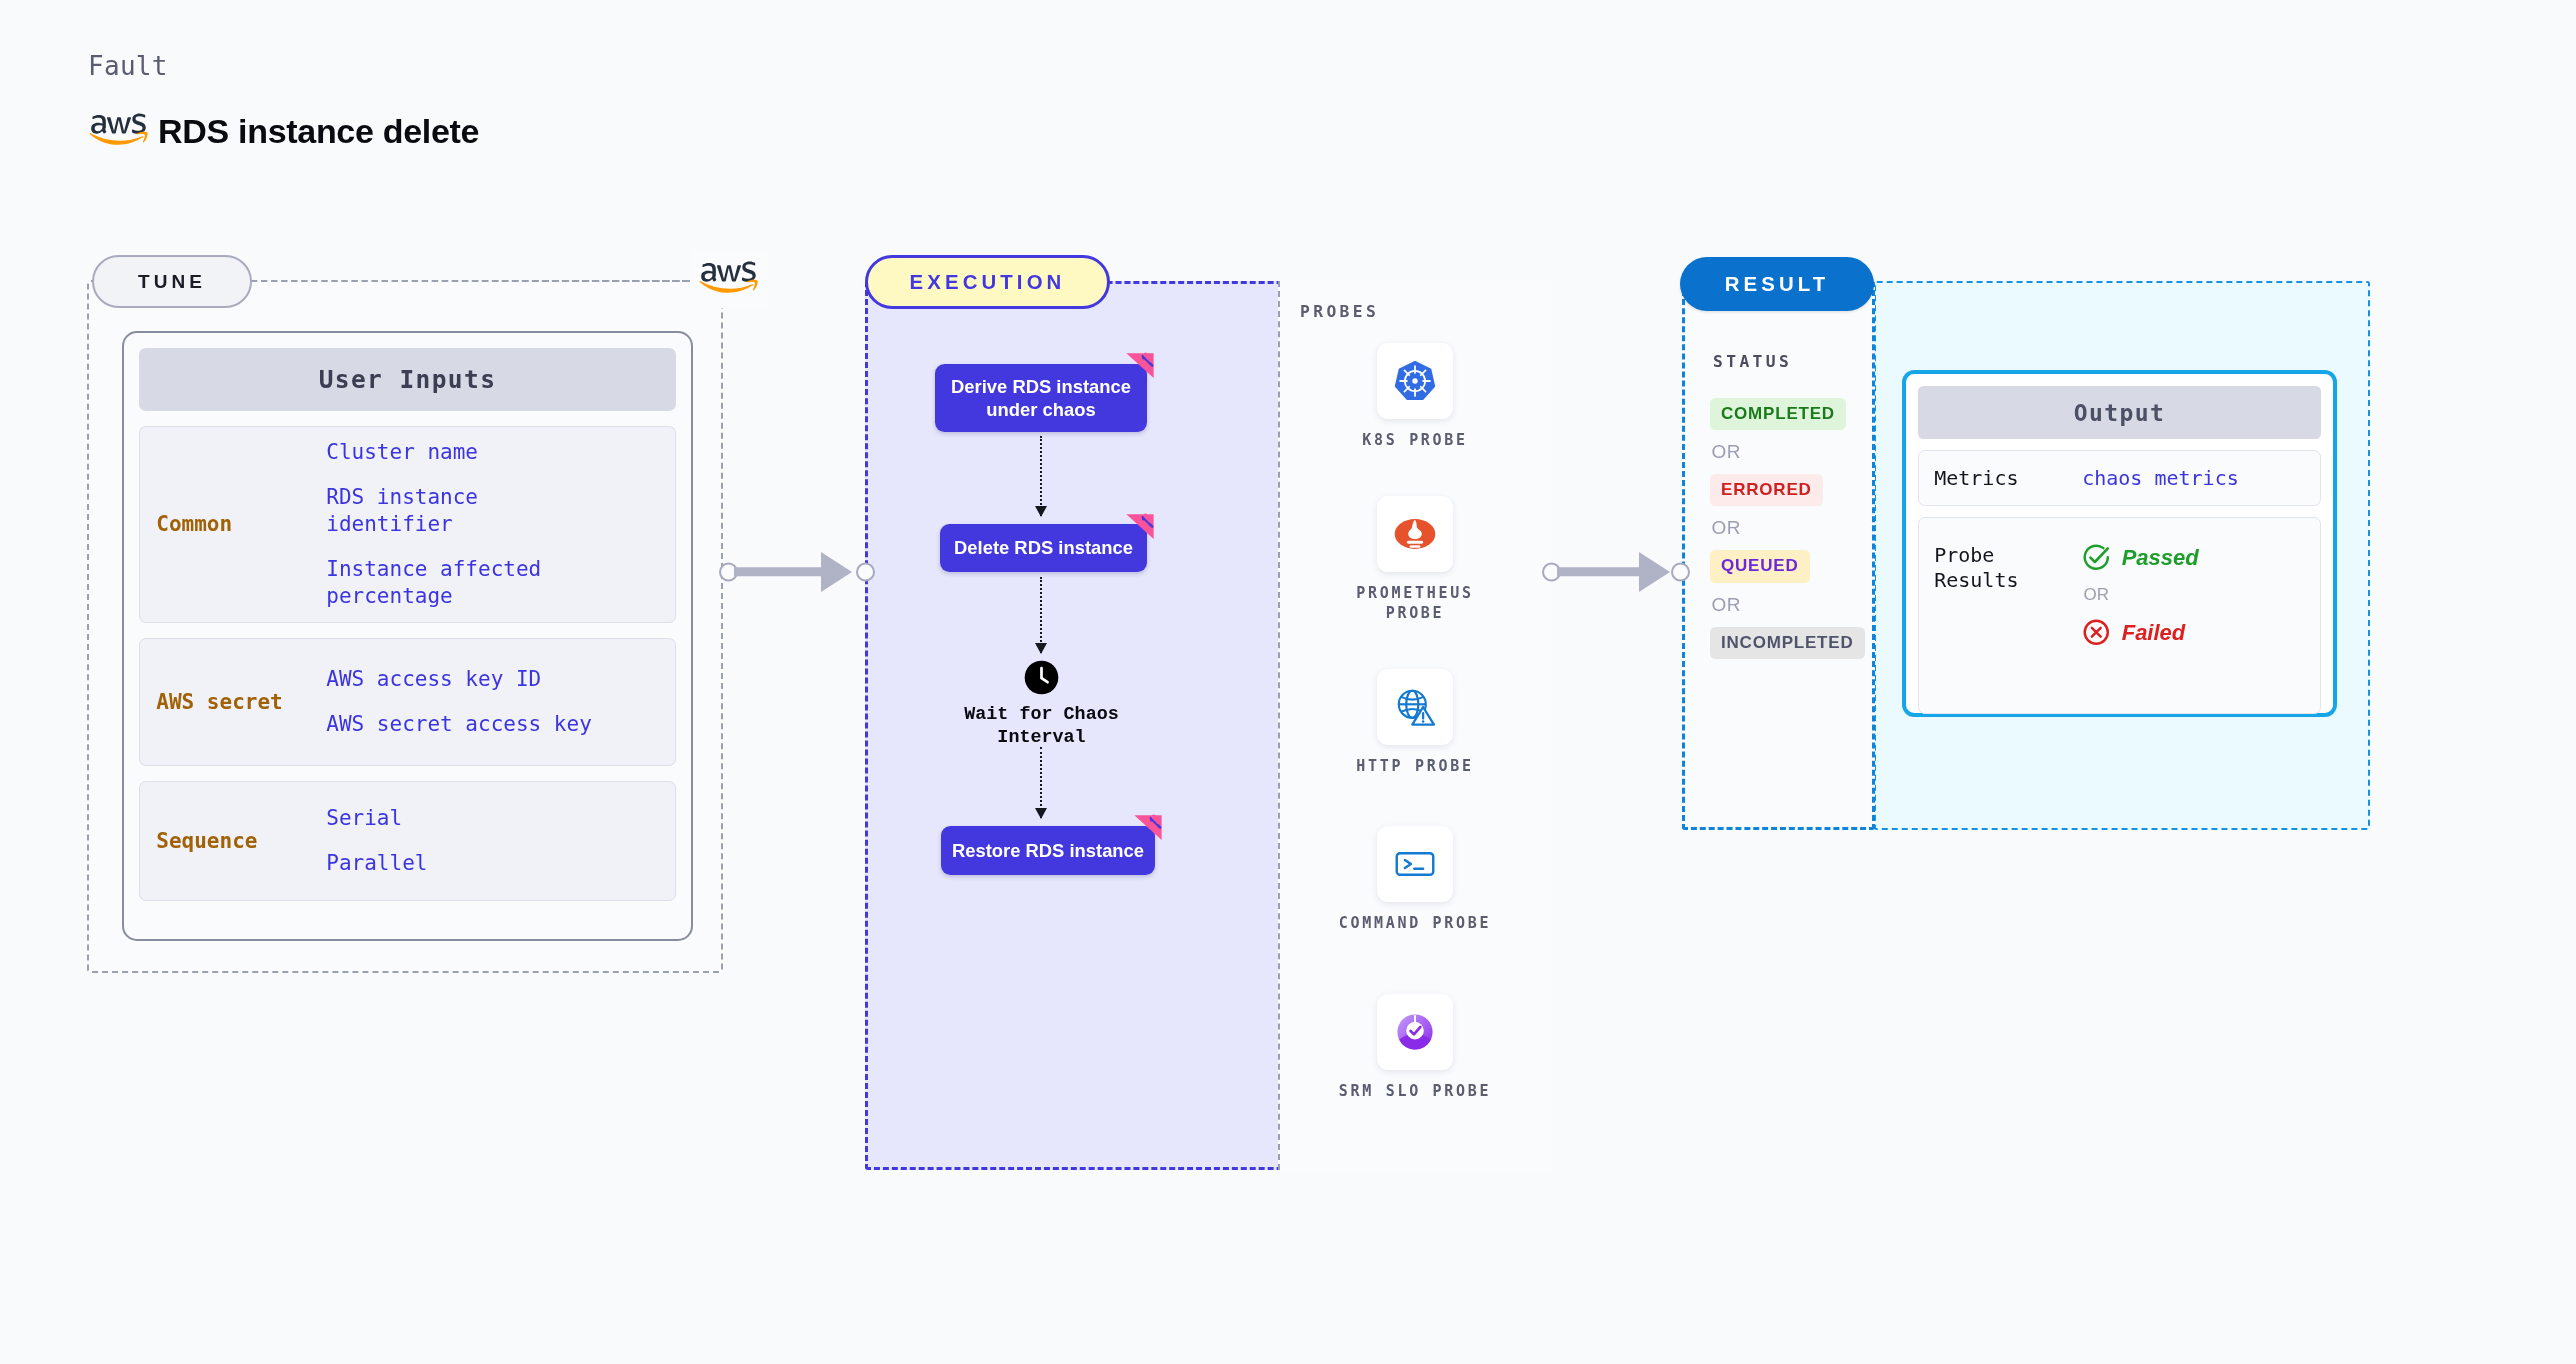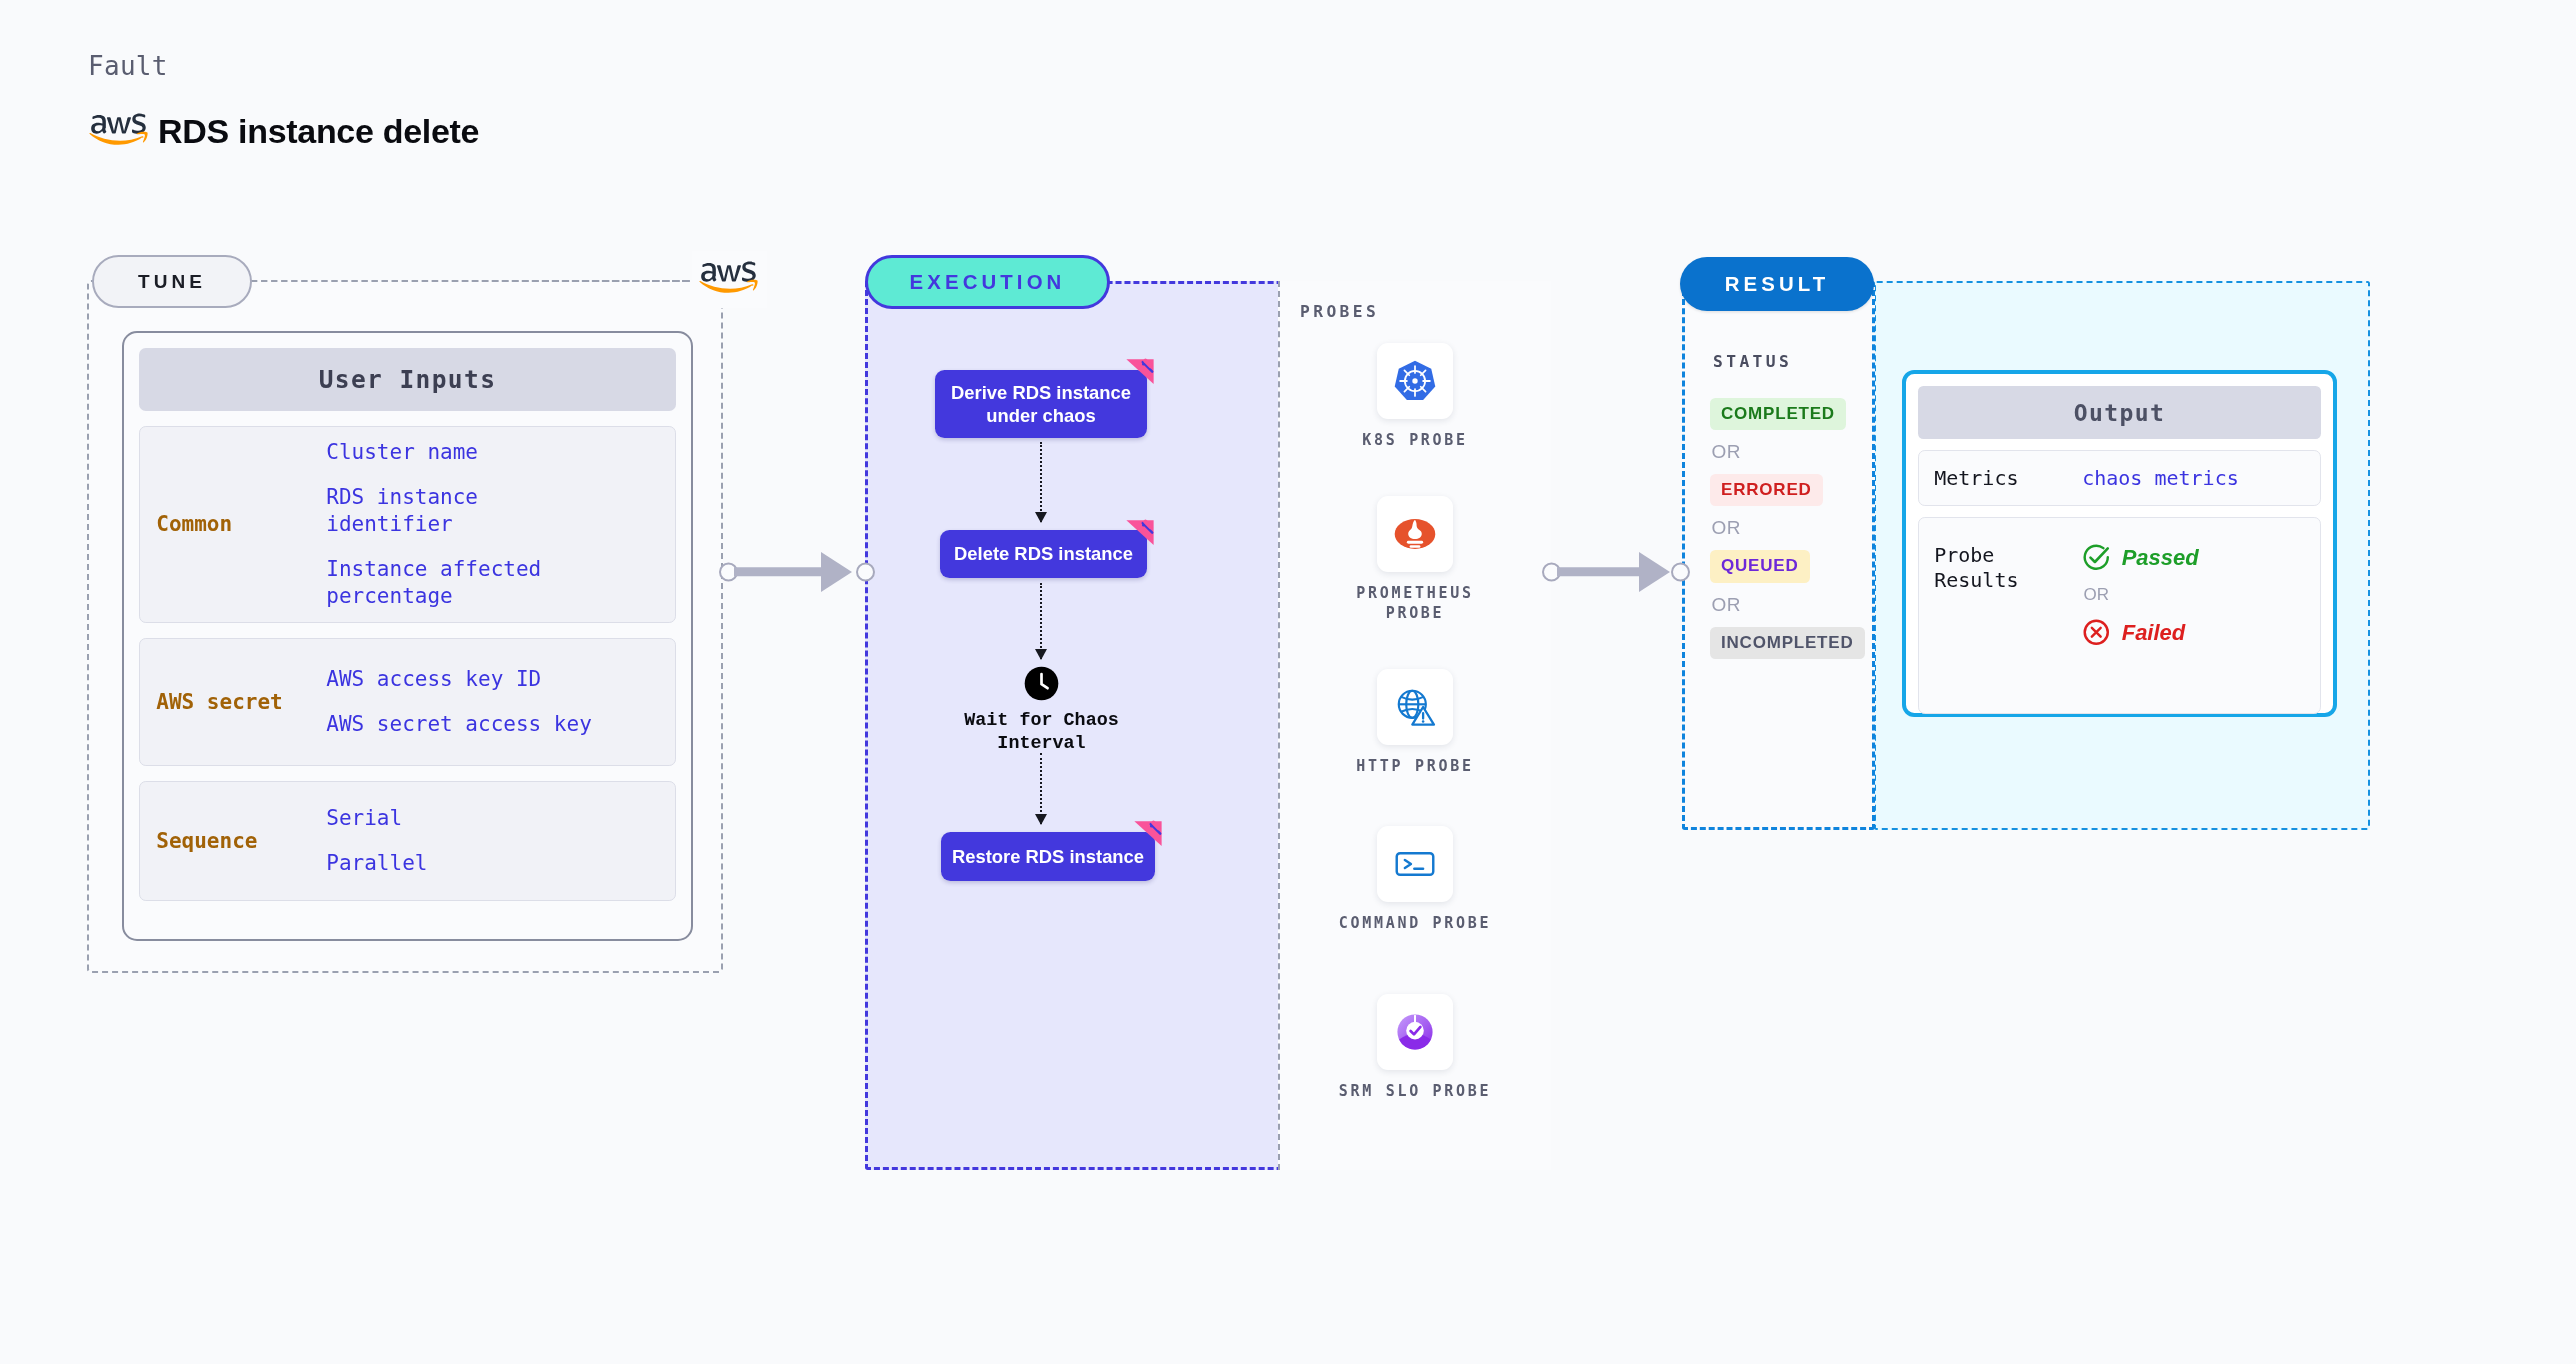--- a/index.html
+++ b/index.html
@@ -35,21 +35,21 @@
     font-weight: 700; letter-spacing: 4.1px;
     white-space: nowrap;
   }
   .pill-tune {
     left: 92px; top: 255px; width: 160px; height: 53px;
     background: #f2f3f7; border: 2.7px solid #a8abbd; color: #1b1d26;
     font-size: 19px;
   }
   .pill-exec {
     left: 865px; top: 255px; width: 245px; height: 54px;
-    background: #5eead4; border: 3.4px solid #4338dd; color: #4338dd;
+    background: #fef9c3; border: 3.4px solid #4338dd; color: #4338dd;
     font-size: 20.4px;
   }
   .pill-result {
     left: 1680px; top: 257px; width: 194px; height: 54px;
     background: #0a72cd; border: none; color: #ffffff;
     font-size: 20.4px; box-shadow: 0 1.4px 2.7px rgba(0,0,0,.10);
   }
 
   
   .frame { position: absolute; }
@@ -146,21 +146,21 @@
     position: absolute; top: 50%; transform: translateY(-50%);
     width: 0; height: 0;
     border-top: 20.4px solid transparent;
     border-bottom: 20.4px solid transparent;
     border-left: 31px solid #b0b2c6;
   }
   .conn-1 { left: 719px; top: 551px; width: 156px; }
   .conn-2 { left: 1542px; top: 551px; width: 148px; }
 
   
-  .flow { position: absolute; left: 865px; top: 281px; width: 413px; height: 889px; }
+  .flow { position: absolute; left: 865px; top: 275px; width: 413px; height: 889px; }
   .fl-box {
     position: absolute;
     background: #4338dd; color: #ffffff;
     border-radius: 9.5px;
     display: flex; align-items: center; justify-content: center;
     text-align: center; font-weight: 700;
     box-shadow: 0 2px 4.1px rgba(40,35,120,.22);
     font-family: "Liberation Sans", sans-serif;
   }
   .fl-1 { left: 70px; top: 89px; width: 212px; height: 68px; font-size: 18.4px; line-height: 1.25; padding: 0 11px; }

